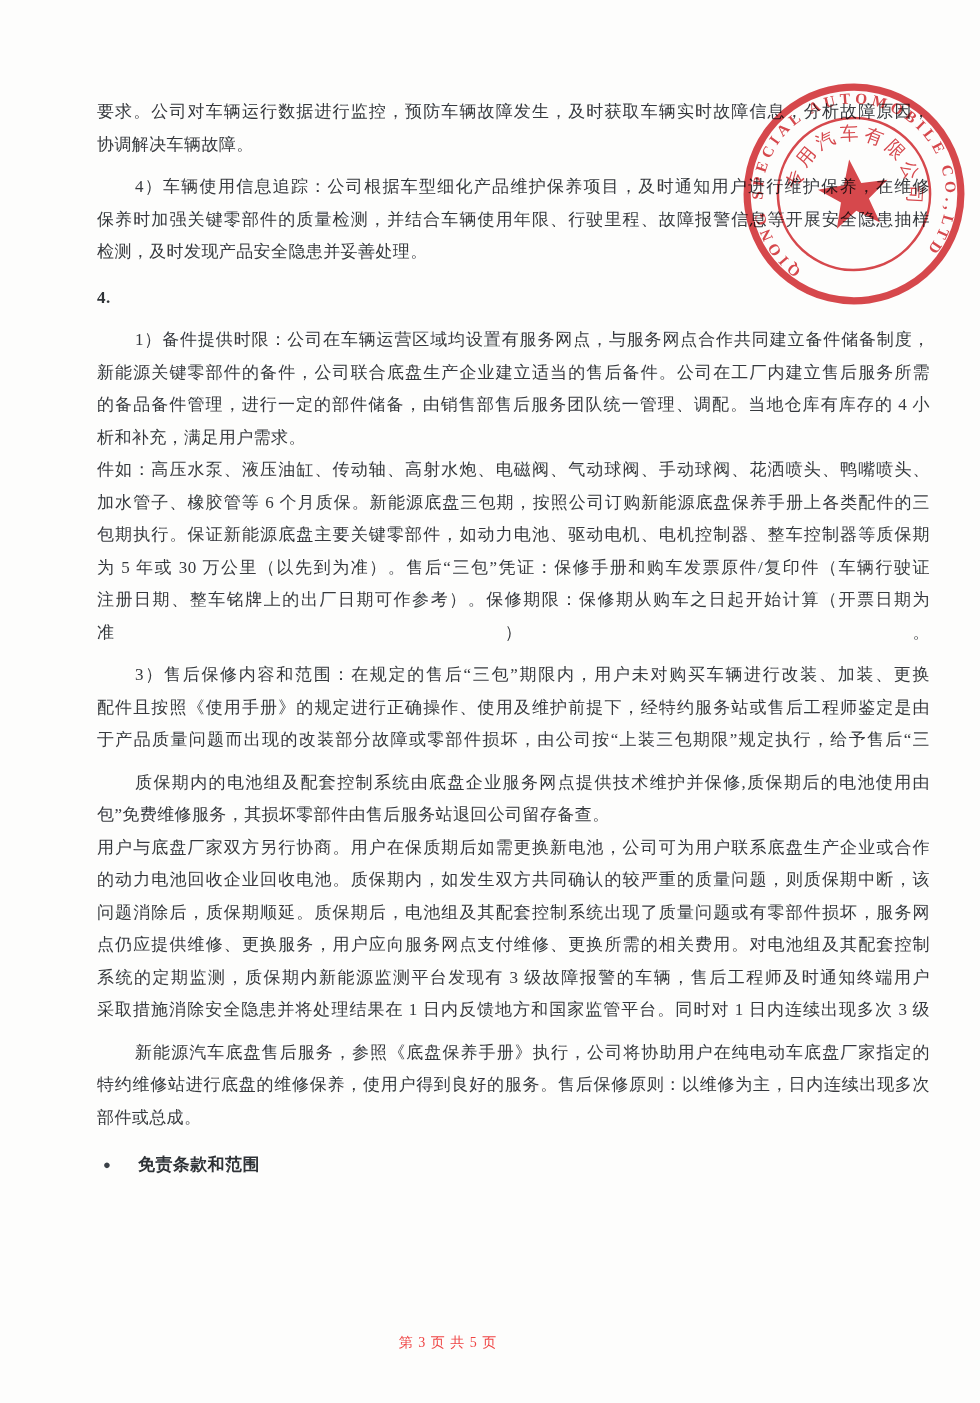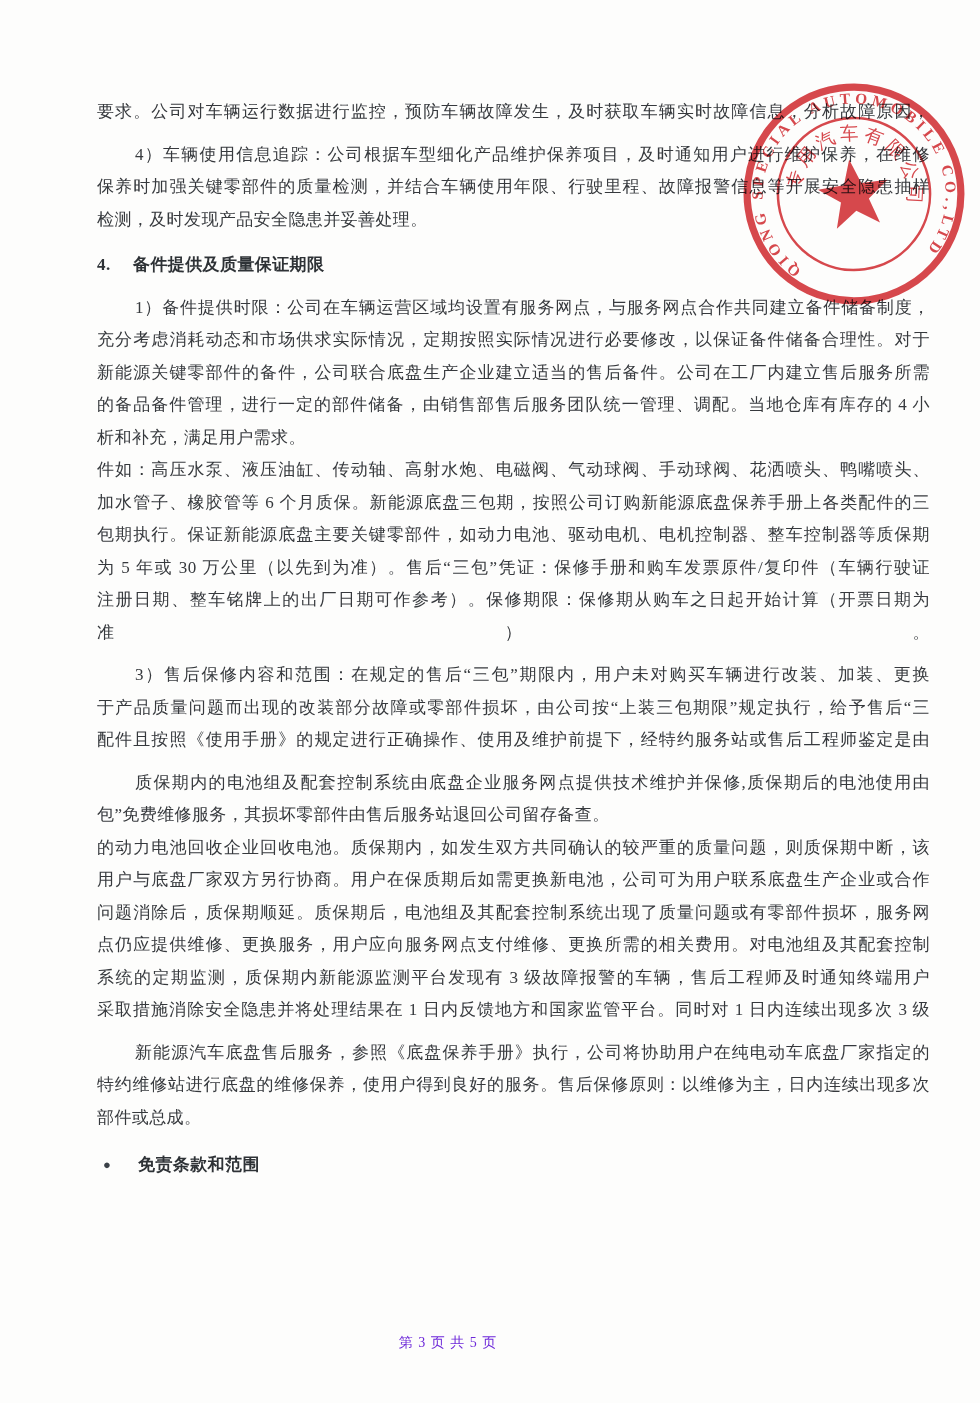--- a/index.html
+++ b/index.html
@@ -27,64 +27,63 @@
   }
   .heading .num{width:36px;flex:0 0 36px;}
   .bullet-row{margin-top:15px;display:flex;align-items:center;color:#2e3236;}
   .bullet-row .marker{
     width:41px;flex:0 0 41px;padding-left:6px;box-sizing:border-box;
     font-size:13px;color:#3a4047;
   }
   .bullet-row .btext{font-weight:bold;}
   .footer{
     position:absolute;left:0;top:1334px;width:896px;text-align:center;
-    font-size:14px;color:#6d28d9;letter-spacing:1px;
+    font-size:14px;color:#ef4444;letter-spacing:1px;
   }
   .stamp{
     position:absolute;left:742px;top:82px;width:224px;height:224px;
     mix-blend-mode:multiply;opacity:0.92;
   }
   .stamp svg{display:block;width:100%;height:100%;}
 </style>
 </head>
 <body>
 
 <div class="page">
 
   <div class="content">
     <div class="line">要求。公司对车辆运行数据进行监控，预防车辆故障发生，及时获取车辆实时故障信息，分析故障原因，</div>
+    <div class="line last">协调解决车辆故障。</div>
     <div class="line indent ps">4）车辆使用信息追踪：公司根据车型细化产品维护保养项目，及时通知用户进行维护保养，在维修</div>
     <div class="line">保养时加强关键零部件的质量检测，并结合车辆使用年限、行驶里程、故障报警信息等开展安全隐患抽样</div>
     <div class="line last">检测，及时发现产品安全隐患并妥善处理。</div>
 
     <div class="heading">
       <span class="num">4.</span>
-      <span class="ttl">备件提供及质量保证期限</span>
     </div>
 
     <div class="line indent ps">1）备件提供时限：公司在车辆运营区域均设置有服务网点，与服务网点合作共同建立备件储备制度，</div>
-    <div class="line">充分考虑消耗动态和市场供求实际情况，定期按照实际情况进行必要修改，以保证备件储备合理性。对于</div>
     <div class="line">新能源关键零部件的备件，公司联合底盘生产企业建立适当的售后备件。公司在工厂内建立售后服务所需</div>
     <div class="line">的备品备件管理，进行一定的部件储备，由销售部售后服务团队统一管理、调配。当地仓库有库存的 4 小</div>
     <div class="line last">析和补充，满足用户需求。</div>
 
     <div class="line">件如：高压水泵、液压油缸、传动轴、高射水炮、电磁阀、气动球阀、手动球阀、花洒喷头、鸭嘴喷头、</div>
     <div class="line">加水管子、橡胶管等 6 个月质保。新能源底盘三包期，按照公司订购新能源底盘保养手册上各类配件的三</div>
     <div class="line">包期执行。保证新能源底盘主要关键零部件，如动力电池、驱动电机、电机控制器、整车控制器等质保期</div>
     <div class="line">为 5 年或 30 万公里（以先到为准）。售后“三包”凭证：保修手册和购车发票原件/复印件（车辆行驶证</div>
     <div class="line">注册日期、整车铭牌上的出厂日期可作参考）。保修期限：保修期从购车之日起开始计算（开票日期为准）。</div>
 
     <div class="line indent ps">3）售后保修内容和范围：在规定的售后“三包”期限内，用户未对购买车辆进行改装、加装、更换</div>
+    <div class="line">配件且按照《使用手册》的规定进行正确操作、使用及维护前提下，经特约服务站或售后工程师鉴定是由</div>
     <div class="line">于产品质量问题而出现的改装部分故障或零部件损坏，由公司按“上装三包期限”规定执行，给予售后“三</div>
-    <div class="line">配件且按照《使用手册》的规定进行正确操作、使用及维护前提下，经特约服务站或售后工程师鉴定是由</div>
     <div class="line indent ps">质保期内的电池组及配套控制系统由底盘企业服务网点提供技术维护并保修,质保期后的电池使用由</div>
 
     <div class="line last">包”免费维修服务，其损坏零部件由售后服务站退回公司留存备查。</div>
+    <div class="line">用户与底盘厂家双方另行协商。用户在保质期后如需更换新电池，公司可为用户联系底盘生产企业或合作</div>
     <div class="line">的动力电池回收企业回收电池。质保期内，如发生双方共同确认的较严重的质量问题，则质保期中断，该</div>
-    <div class="line">用户与底盘厂家双方另行协商。用户在保质期后如需更换新电池，公司可为用户联系底盘生产企业或合作</div>
     <div class="line">问题消除后，质保期顺延。质保期后，电池组及其配套控制系统出现了质量问题或有零部件损坏，服务网</div>
     <div class="line">点仍应提供维修、更换服务，用户应向服务网点支付维修、更换所需的相关费用。对电池组及其配套控制</div>
     <div class="line">系统的定期监测，质保期内新能源监测平台发现有 3 级故障报警的车辆，售后工程师及时通知终端用户</div>
     <div class="line">采取措施消除安全隐患并将处理结果在 1 日内反馈地方和国家监管平台。同时对 1 日内连续出现多次 3 级</div>
 
     <div class="line indent ps">新能源汽车底盘售后服务，参照《底盘保养手册》执行，公司将协助用户在纯电动车底盘厂家指定的</div>
     <div class="line">特约维修站进行底盘的维修保养，使用户得到良好的服务。售后保修原则：以维修为主，日内连续出现多次</div>
     <div class="line last">部件或总成。</div>
 
     <div class="bullet-row">

